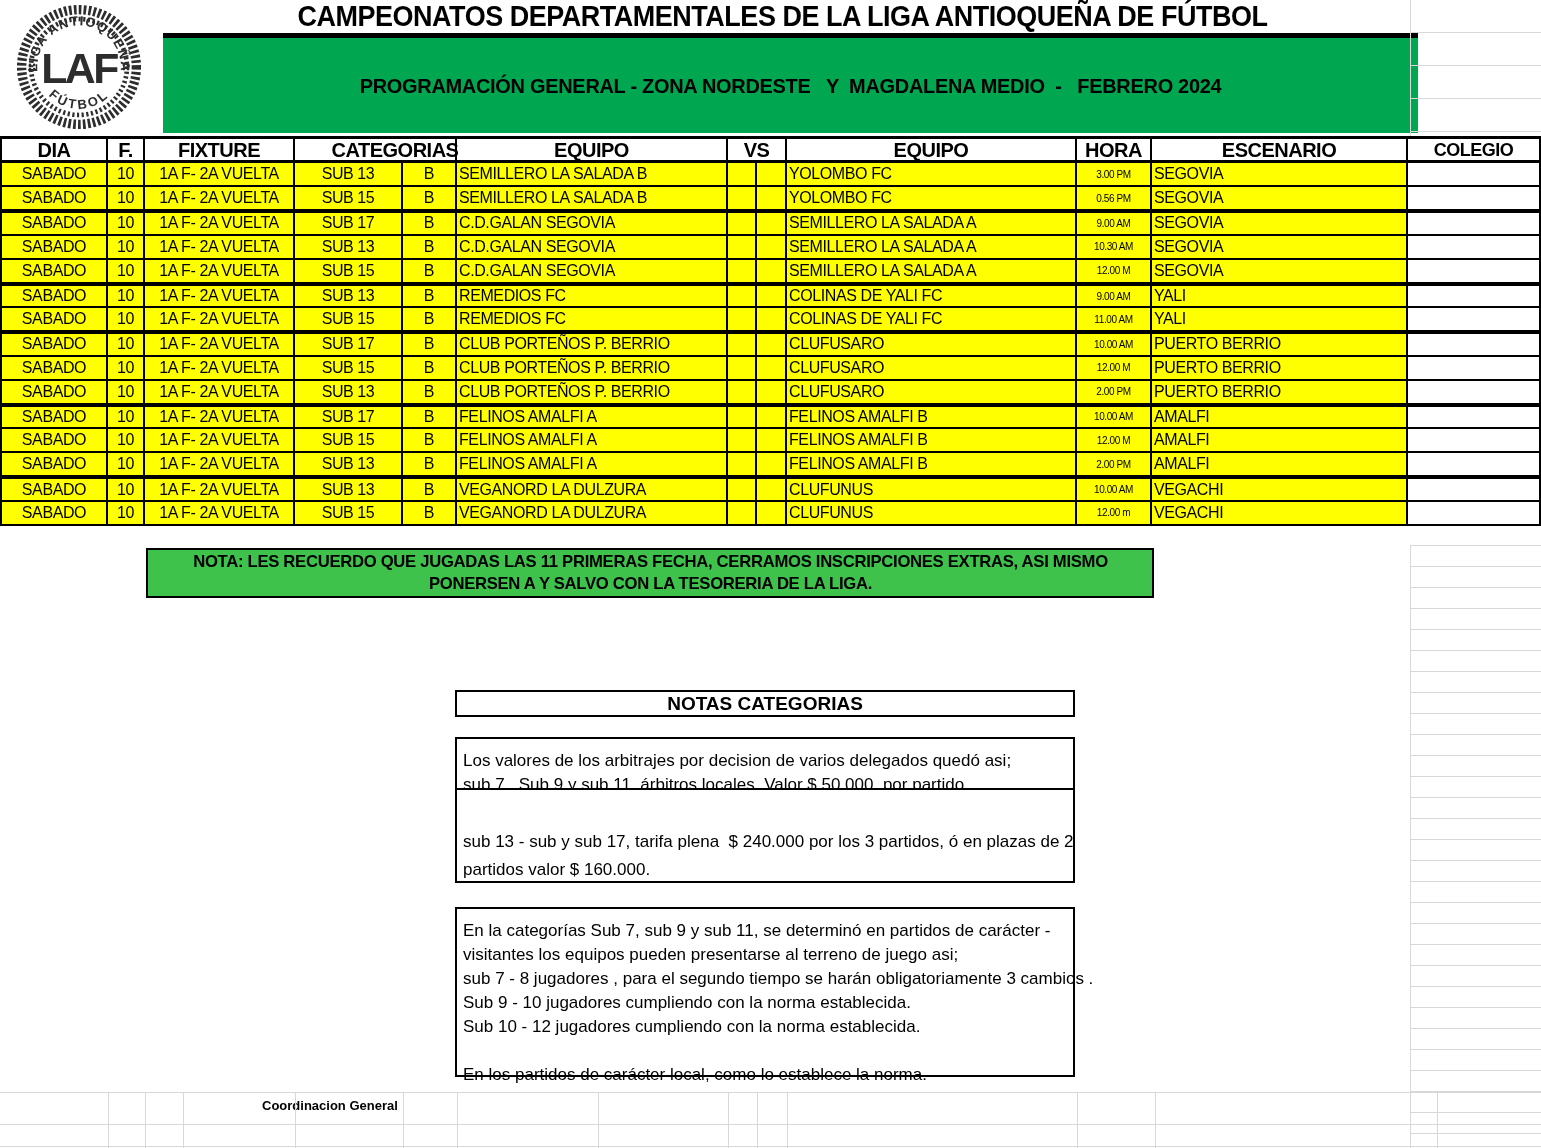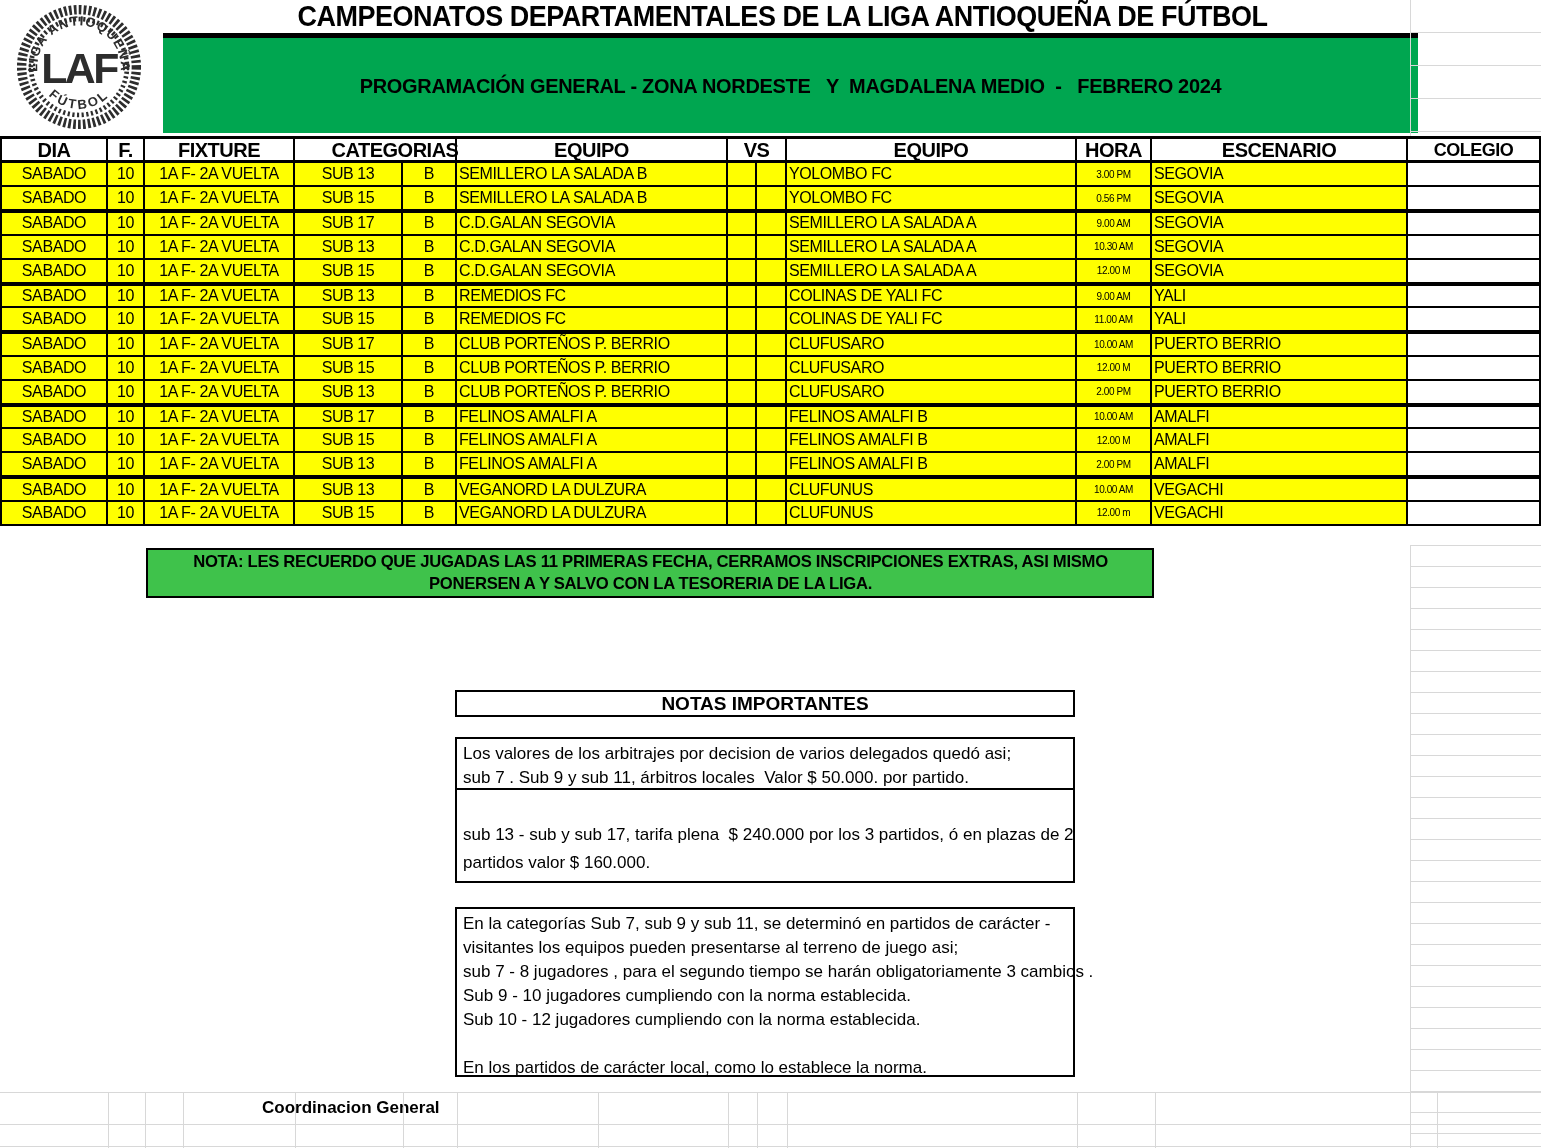--- a/index.html
+++ b/index.html
@@ -40,26 +40,26 @@
   #nota-banner{position:absolute;left:146px;top:548px;width:1008px;height:50px;
     background:#3fc24b;border:2px solid #000;box-sizing:border-box;
     display:flex;align-items:center;justify-content:center;text-align:center;}
   #nota-banner span{font-weight:bold;font-size:17px;line-height:22px;letter-spacing:-.3px;
     max-width:955px;transform:scaleX(.98);}
   
   .notebox{position:absolute;left:455px;width:620px;border:2px solid #000;
     box-sizing:border-box;background:#fff;}
   #notes-title{top:690px;height:27px;display:flex;align-items:center;justify-content:center;
     font-weight:bold;font-size:19px;}
-  .note-body{white-space:pre;font-size:17px;padding:3px 0 0 6px;overflow:visible;}
+  .note-body{white-space:pre;font-size:17px;padding:10px 0 0 6px;overflow:visible;}
   #note1{top:737px;height:53px;line-height:24px;}
   #note2{top:788px;height:95px;line-height:28px;}
   #note3{top:907px;height:170px;line-height:24px;}
   
-  #coordinacion{position:absolute;left:262px;top:1098px;font-weight:bold;font-size:17px;}
+  #coordinacion{position:absolute;left:262px;top:1098px;font-weight:bold;font-size:13px;}
   .faint{position:absolute;background:#d8d8d8;}
   #margin-top-grid{position:absolute;left:1410px;top:0;width:131px;height:136px;
     border-left:1px solid #d8d8d8;box-sizing:border-box;
     background:repeating-linear-gradient(to bottom,transparent 0 32px,#d8d8d8 32px 33px);}
   #margin-bottom-grid{position:absolute;left:1410px;top:545px;width:131px;height:603px;
     border-left:1px solid #d8d8d8;box-sizing:border-box;
     background:repeating-linear-gradient(to bottom,#d8d8d8 0 1px,transparent 1px 21px);}
   .vline{position:absolute;top:1092px;height:56px;width:1px;background:#d8d8d8;}
 </style>
 </head>
@@ -343,21 +343,21 @@
           <div class="c colegio"></div>
         </div>
       </div>
   </div>
 
   <div id="nota-banner">
       <span>NOTA: LES RECUERDO QUE JUGADAS LAS 11 PRIMERAS FECHA, CERRAMOS INSCRIPCIONES EXTRAS, ASI MISMO PONERSEN A Y SALVO CON LA TESORERIA DE LA LIGA.</span>
     </div>
 
   <div id="notes-title" class="notebox">
-    <span>NOTAS IMPORTANTES</span>
+    <span>NOTAS CATEGORIAS</span>
   </div>
   <div id="note1" class="notebox note-body">Los valores de los arbitrajes por decision de varios delegados quedó asi;
 sub 7 . Sub 9 y sub 11, árbitros locales  Valor $ 50.000. por partido.</div>
   <div id="note2" class="notebox note-body">
 sub 13 - sub y sub 17, tarifa plena  $ 240.000 por los 3 partidos, ó en plazas de 2
 partidos valor $ 160.000.</div>
   <div id="note3" class="notebox note-body">En la categorías Sub 7, sub 9 y sub 11, se determinó en partidos de carácter -
 visitantes los equipos pueden presentarse al terreno de juego asi;
 sub 7 - 8 jugadores , para el segundo tiempo se harán obligatoriamente 3 cambios .
 Sub 9 - 10 jugadores cumpliendo con la norma establecida.

